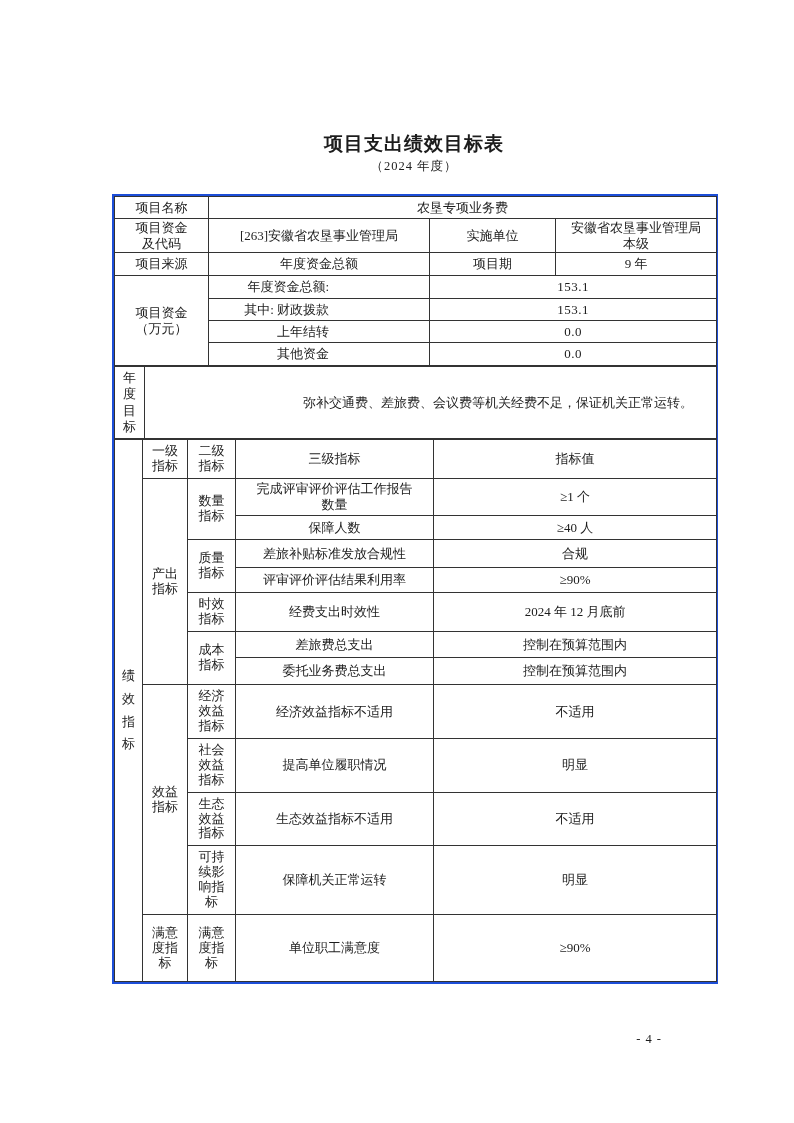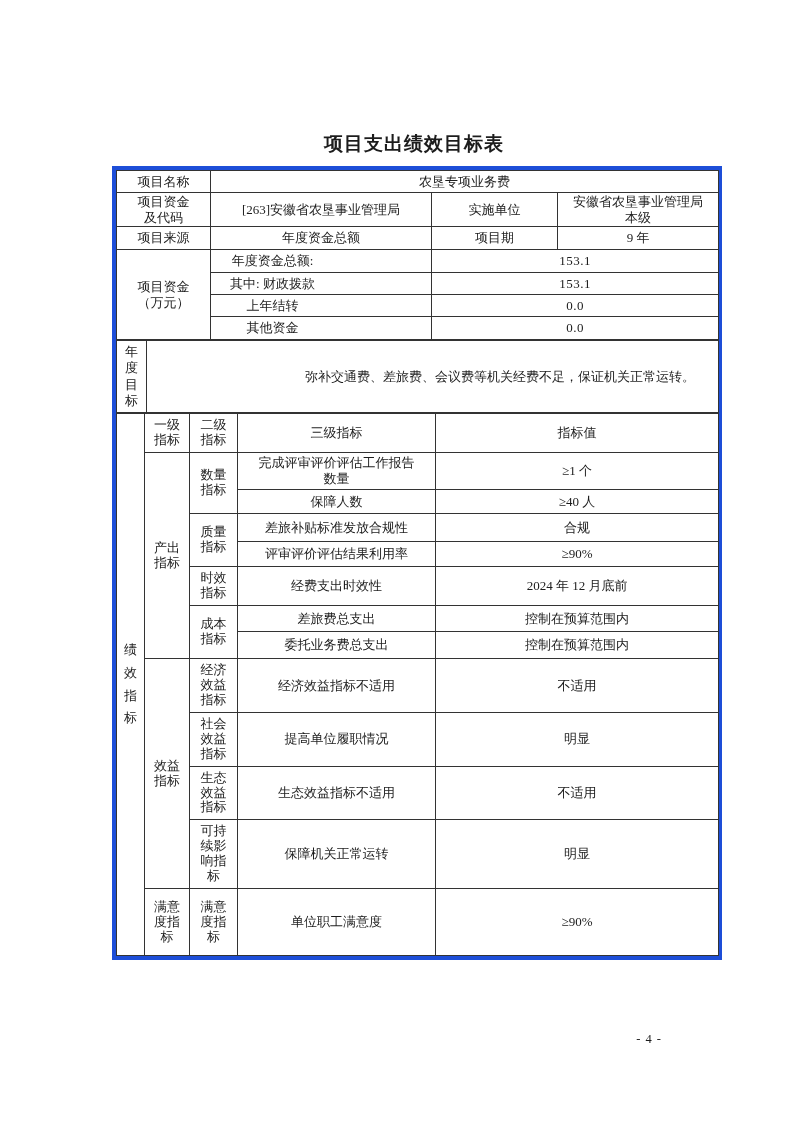--- a/index.html
+++ b/index.html
@@ -10,50 +10,51 @@
     overflow:hidden;
   }
   .title {
     position:absolute; top:131px; left:113px; width:602px;
     text-align:center; font-size:19px; font-weight:bold; letter-spacing:1px;
   }
   .subtitle {
     position:absolute; top:158px; left:113px; width:602px;
     text-align:center; font-size:12.5px; letter-spacing:1px;
   }
-  .tables { position:absolute; top:166px; left:112px; width:602px; border:4px solid #1d4ed8; }
+  .tables { position:absolute; top:194px; left:112px; width:602px; border:2px solid #1d4ed8; }
   table { border-collapse:collapse; table-layout:fixed; width:602px; }
   td {
     border:1px solid #333; font-size:13px; text-align:center;
     vertical-align:middle; padding:1px 3px; line-height:1.2;
     white-space:pre-line; overflow:hidden;
   }
   .side  { line-height:1.25; padding:1px 0; }
   .side-tall { line-height:1.75; padding:1px 0; }
   .lvl   { line-height:1.15; padding:4px 0; }
-  .fund-name { text-align:center; padding-right:100px; }
+  .fund-name { text-align:right; padding-right:100px; }
   .goal-text { text-align:right; padding-left:10px; padding-right:23px; }
   .num { letter-spacing:0.5px; }
   
   .h22{height:22px}.h32{height:32px}.h23{height:23px}
   .h30{height:30px}.h37{height:37px}.h24{height:24px}.h28{height:28px}
   .h25{height:25px}.h26{height:26px}.h27{height:27px}.h49{height:49px}
   .h48{height:48px}.h46{height:46px}.h62{height:62px}.h67{height:67px}
   .h72{height:72px}
   .page-number {
     position:absolute; top:1032px; right:132px;
     font-size:12.5px; letter-spacing:1px;
   }
 </style>
 </head>
 <body>
 
 <div class="page">
 
   <div class="title">项目支出绩效目标表</div>
+  <div class="subtitle">（2024 年度）</div>
 
   <div class="tables">
 
     <table>
       <colgroup>
           <col style="width:94px">
           <col style="width:221px">
           <col style="width:126px">
           <col style="width:161px">
         </colgroup>

